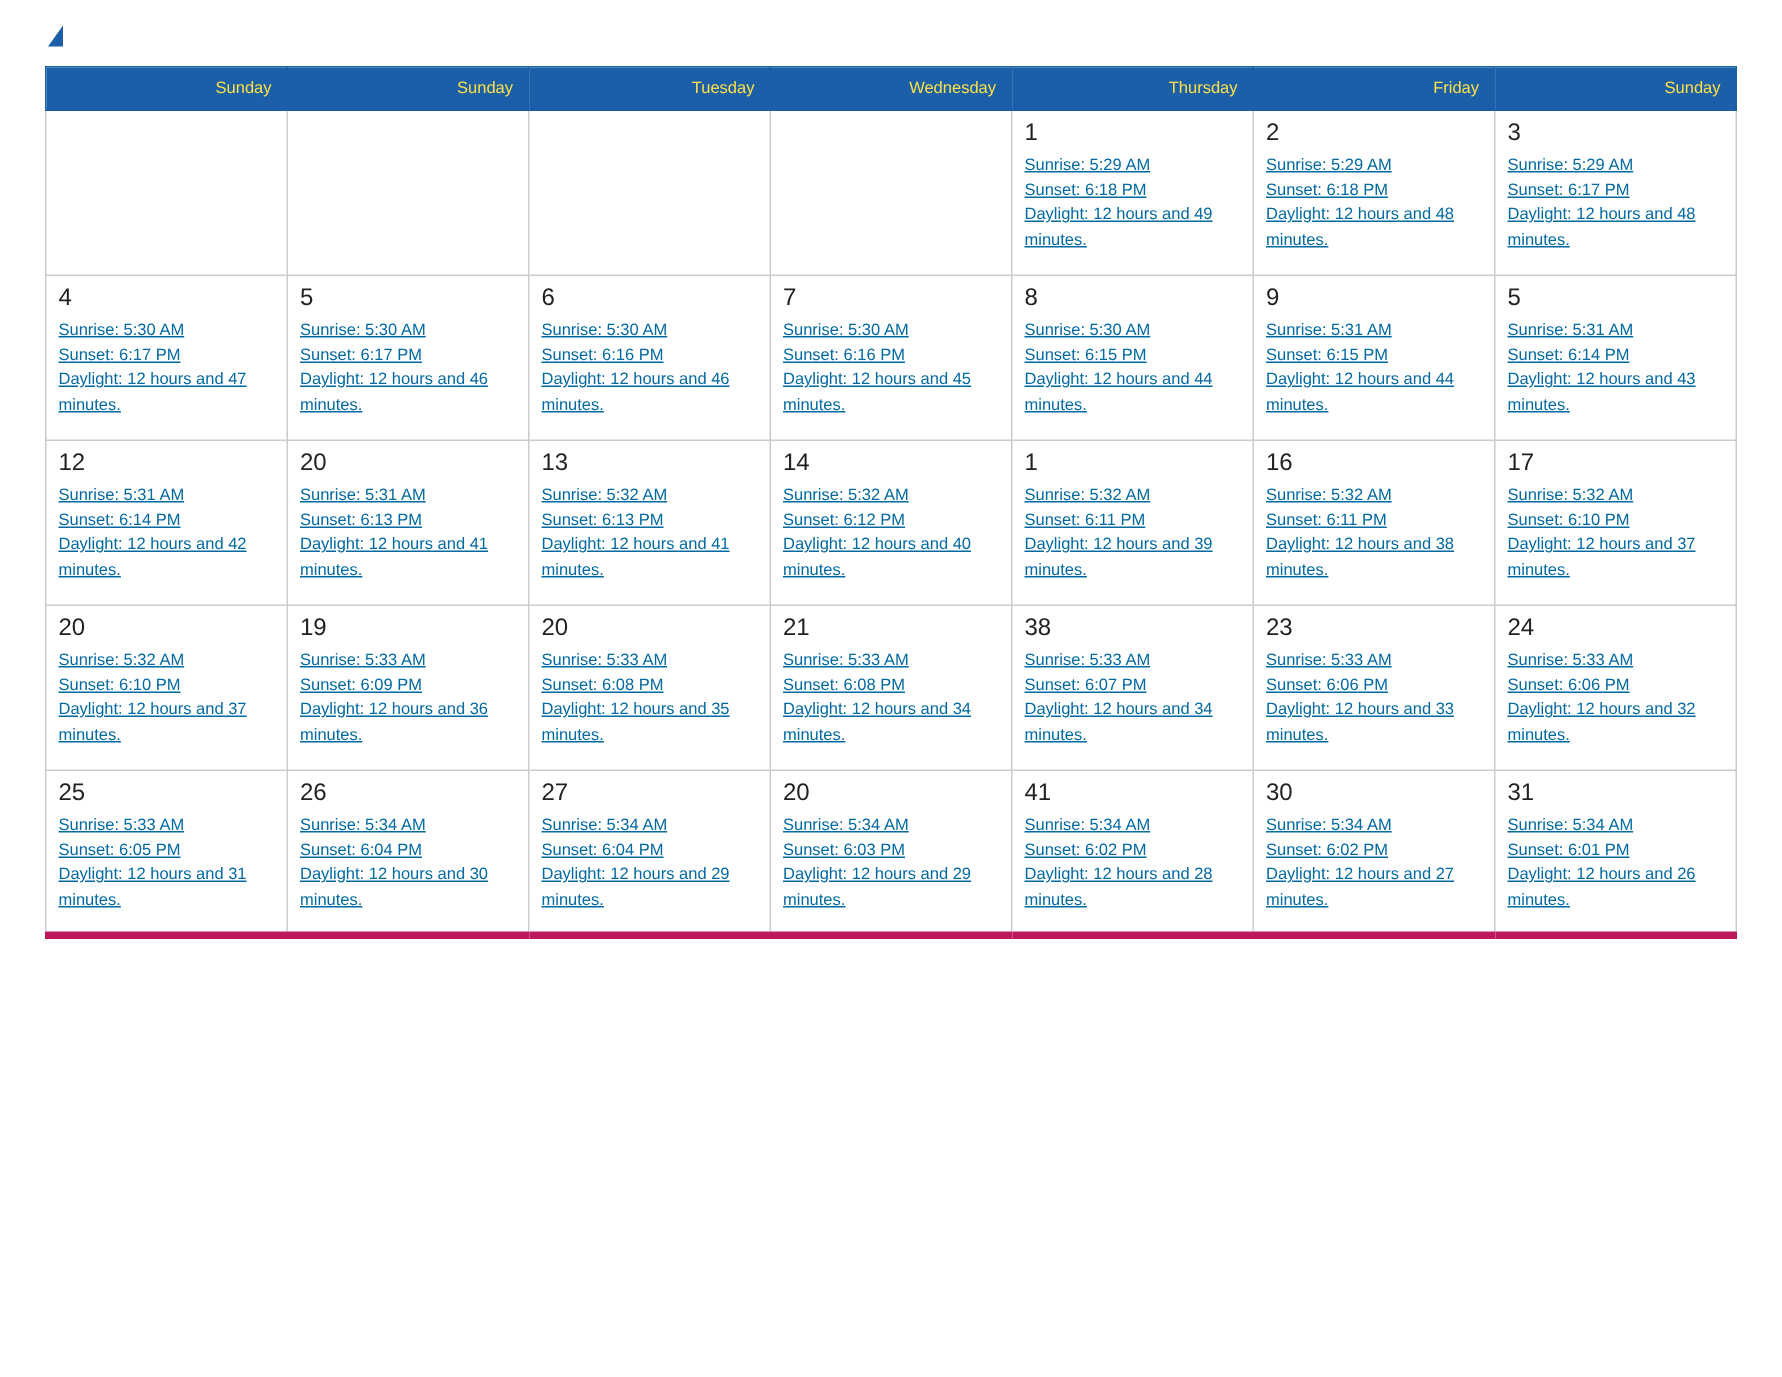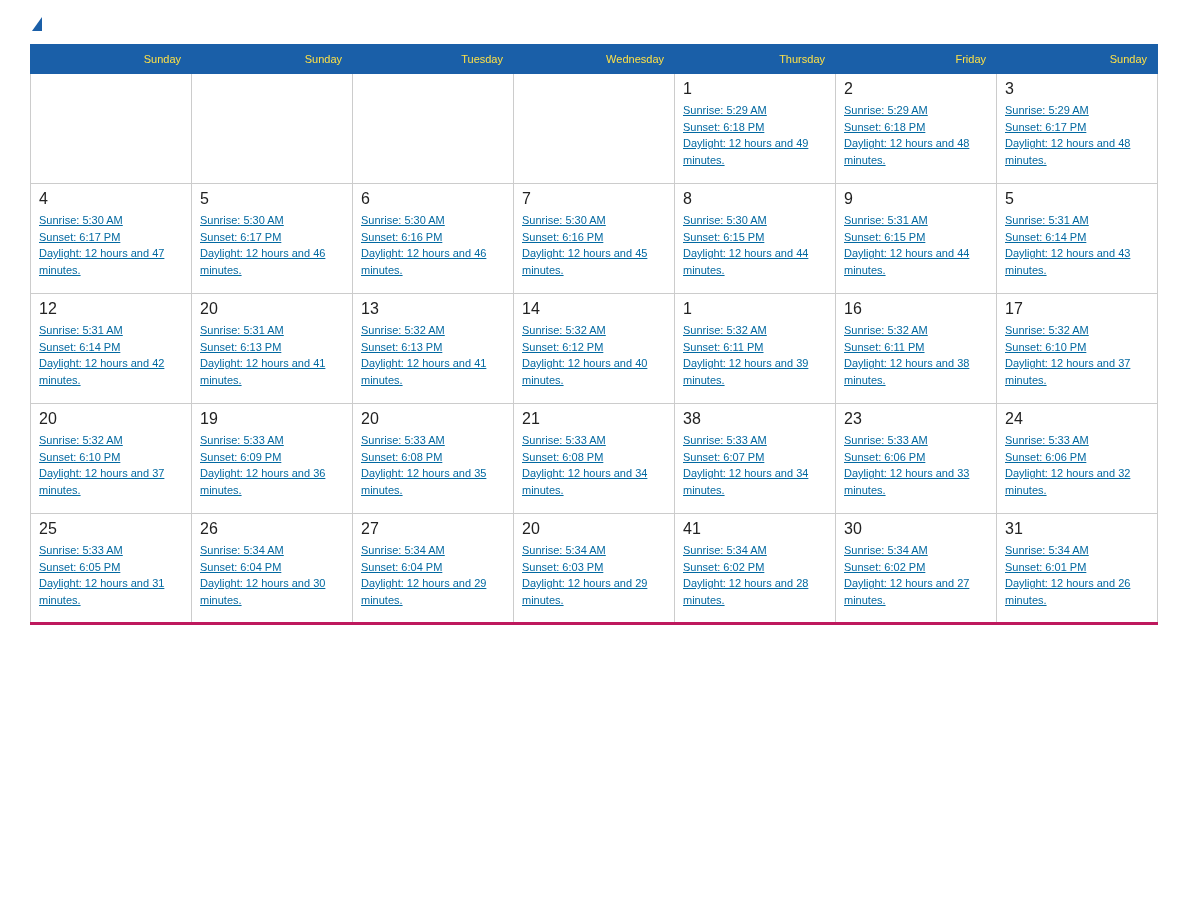--- a/index.html
+++ b/index.html
@@ -90,21 +90,21 @@
     .day-info {
       font-size: 11px;
       color: #0369a1;
       line-height: 1.5;
       text-decoration: underline;
     }
     .empty-cell {
       background: #ffffff;
     }
     tr:last-child td {
-      border-bottom: 3px solid #be185d;
+      border-bottom: 5px solid #be185d;
     }
   </style>
 </head>
 <body>
 
 <div class="header-area">
   <div class="logo">
     <div style="display:flex; align-items:center;">
       <span class="logo-general"></span>
       <span class="logo-triangle"></span>

